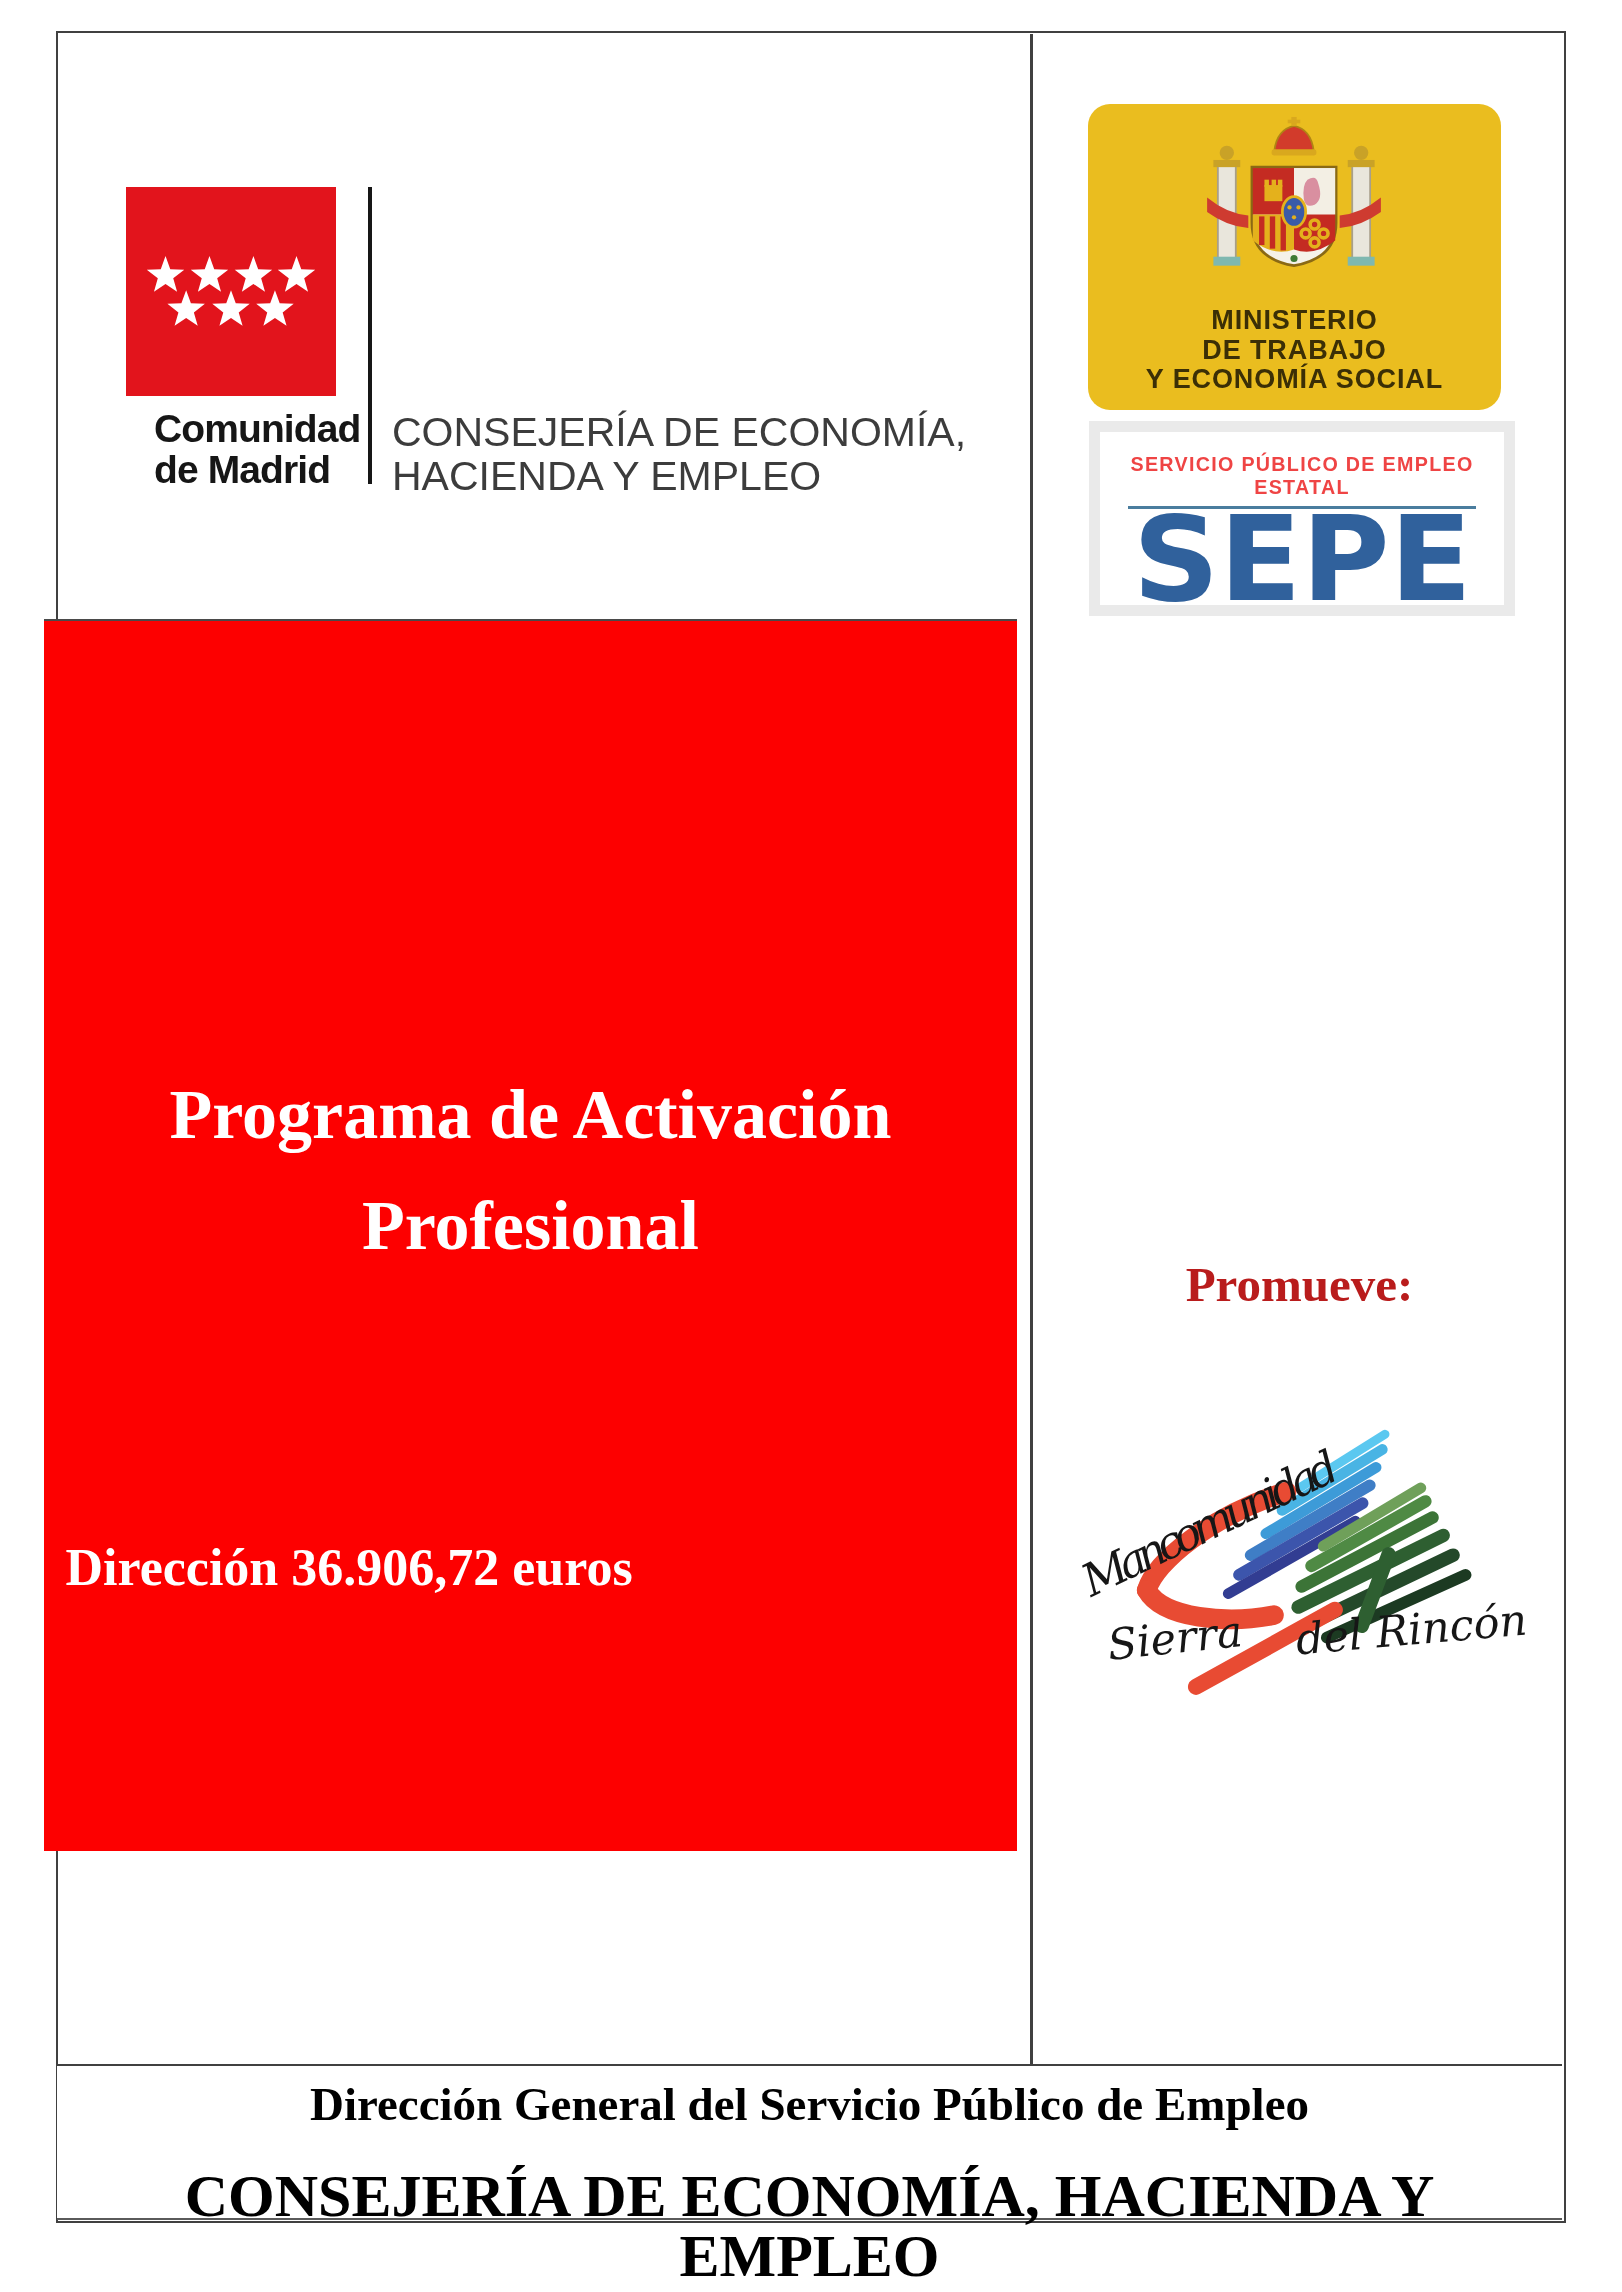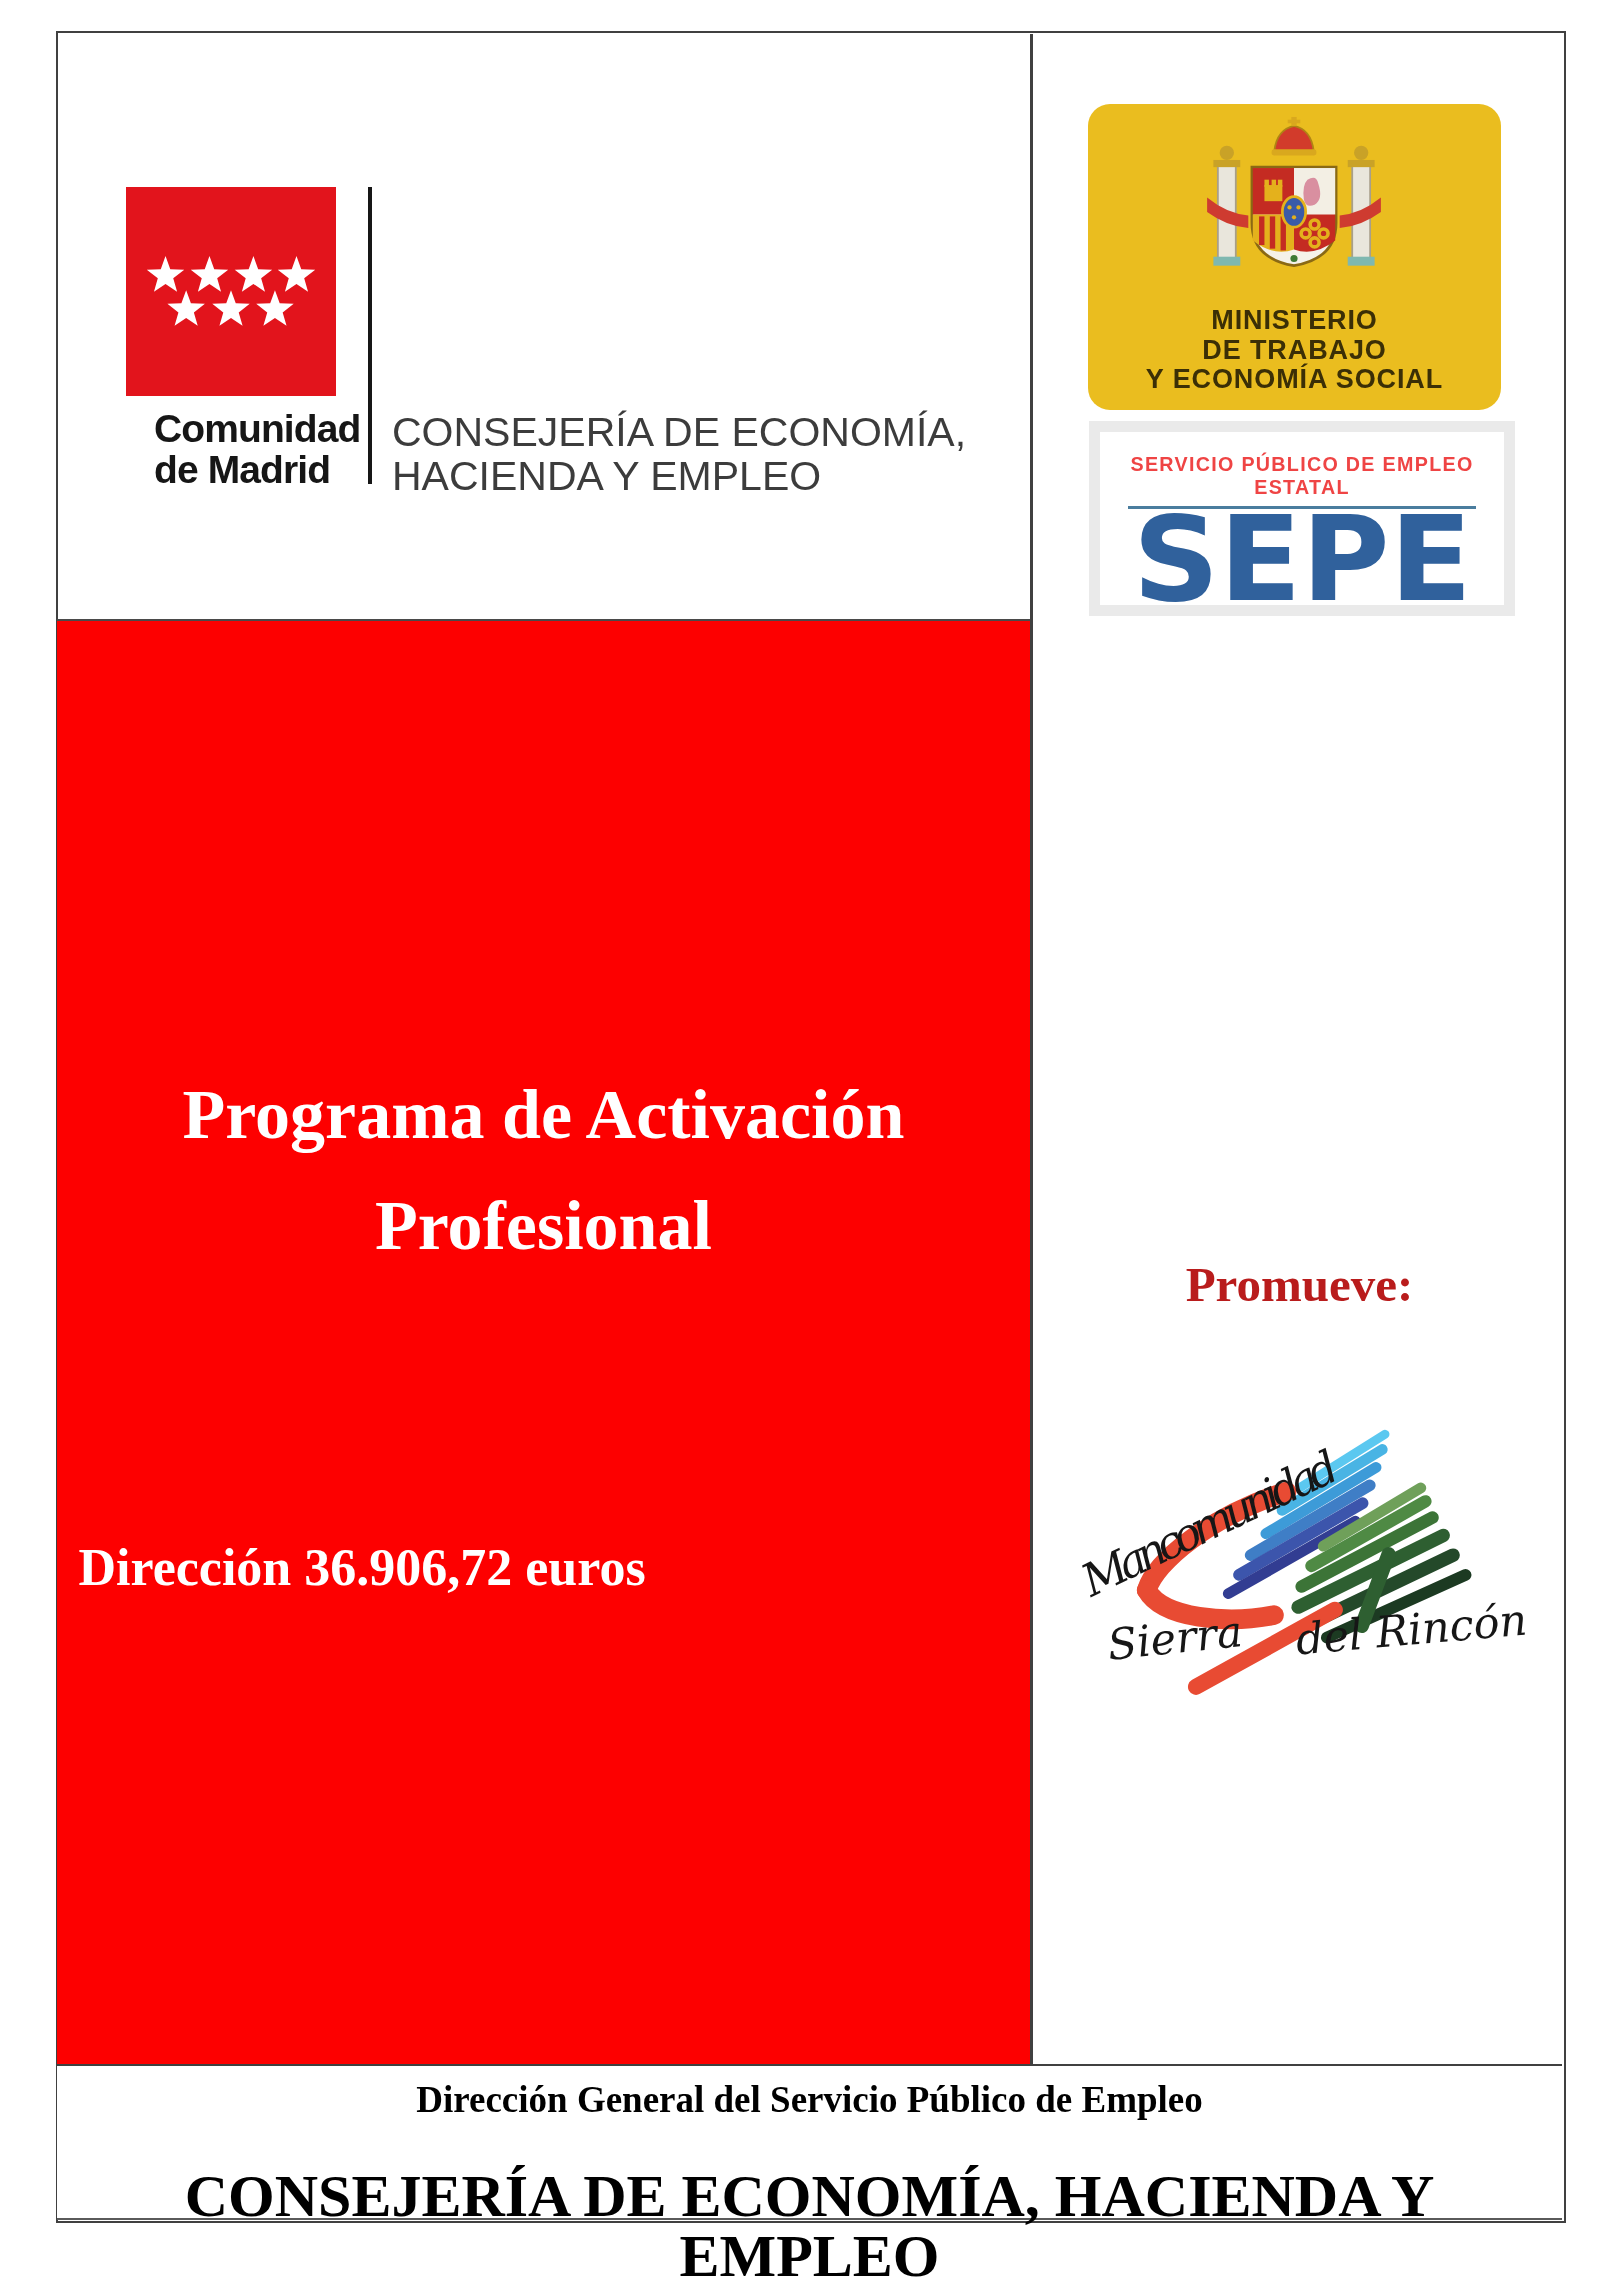--- a/index.html
+++ b/index.html
@@ -34,42 +34,42 @@
          background:var(--sepe_frame,#EAEAEA);box-sizing:border-box;padding:10.7px;}
   .sepe-inner{width:100%;height:100%;background:#fff;text-align:center;overflow:hidden;}
   .sepe-service{margin-top:21.5px;font-size:19.7px;font-weight:bold;letter-spacing:1.3px;
          color:#ef4444;}
   .sepe-rule{width:86%;height:2.7px;background:#4A7D9E;margin:7.2px auto 0 auto;}
   .sepe-acronym{font-family:"DejaVu Sans","Liberation Sans",sans-serif;
          font-size:118px;line-height:100px;font-weight:bold;color:var(--sepe_blue,#30619C);
          transform:scaleX(1.02);letter-spacing:0px;}
 
   
-  .red-panel{position:absolute;left:57px;top:619px;width:973px;height:1445px;
+  .red-panel{position:absolute;left:44px;top:619px;width:973px;height:1232px;
          background:var(--page_red,#FD0000);border-top:2.7px solid #4a4a4a;box-sizing:border-box;}
   .red-title{position:absolute;left:0;width:100%;text-align:center;color:#fff;
          font-family:"Liberation Serif",serif;font-weight:bold;font-size:70px;line-height:1;}
   .red-title.l1{top:459px;}
   .red-title.l2{top:570px;}
   .red-subsidy{position:absolute;left:21.5px;top:921px;color:#fff;
          font-family:"Liberation Serif",serif;font-weight:bold;font-size:52px;line-height:1;}
 
   
   .promueve{position:absolute;left:1033px;top:1256px;width:533px;text-align:center;
          font-family:"Liberation Serif",serif;font-weight:bold;font-size:49px;color:#b91c1c;}
   .manco-logo{position:absolute;left:1066px;top:1402px;}
   .manco-logo text{font-family:"DejaVu Serif","Liberation Serif",serif;font-style:italic;
          fill:#161616;}
 
   
   .footer{position:absolute;left:57px;top:2064px;width:1505px;height:156px;background:#fff;
          border-top:2.7px solid var(--border_gray,#404040);border-bottom:2.7px solid #5a5a5a;
          box-sizing:border-box;text-align:center;
          font-family:"Liberation Serif",serif;font-weight:bold;color:#000;}
-  .footer-l1{position:absolute;left:0;top:15px;width:100%;font-size:37px;line-height:1;}
+  .footer-l1{position:absolute;left:0;top:15px;width:100%;font-size:47px;line-height:1;}
   .footer-l2{position:absolute;left:0;top:100px;width:100%;font-size:60px;line-height:1;
          letter-spacing:0px;}
 </style>
 </head>
 <body>
 
 <div class="page">
 
   <div class="frame"></div>
   <div class="col-divider"></div>

